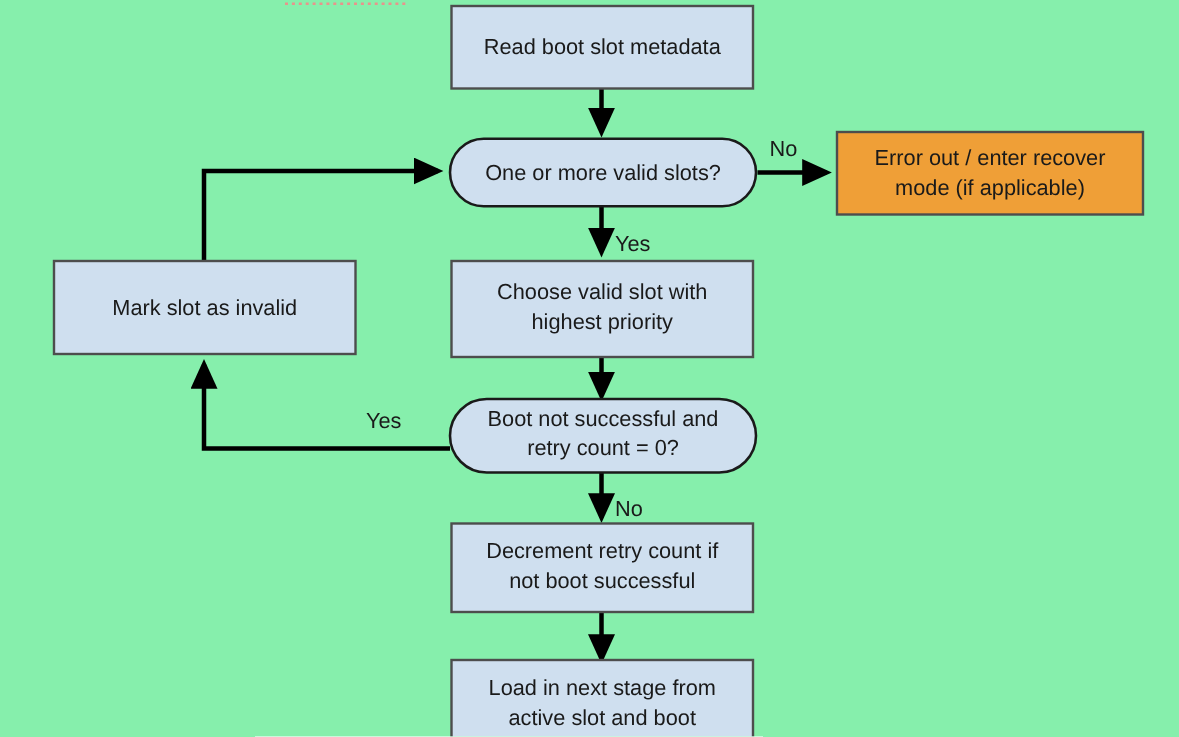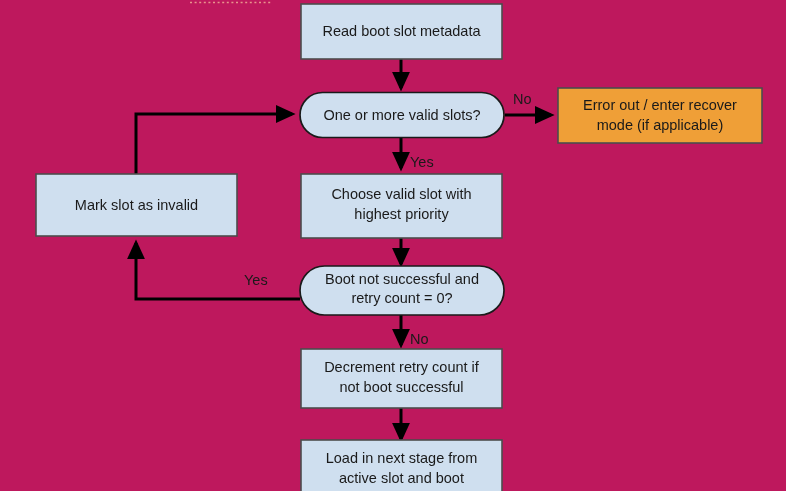--- a/index.html
+++ b/index.html
@@ -8,21 +8,21 @@
     padding: 0;
     background: #ffffff;
   }
   body {
     font-family: "Liberation Sans", sans-serif;
   }
   #canvas {
     position: relative;
     width: 786px;
     height: 491px;
-    background: #be185d;
+    background: #86efac;
     overflow: hidden;
   }
   #flow-svg {
     position: absolute;
     top: 0;
     left: 0;
     width: 786px;
     height: 491px;
   }
   .node-text {

